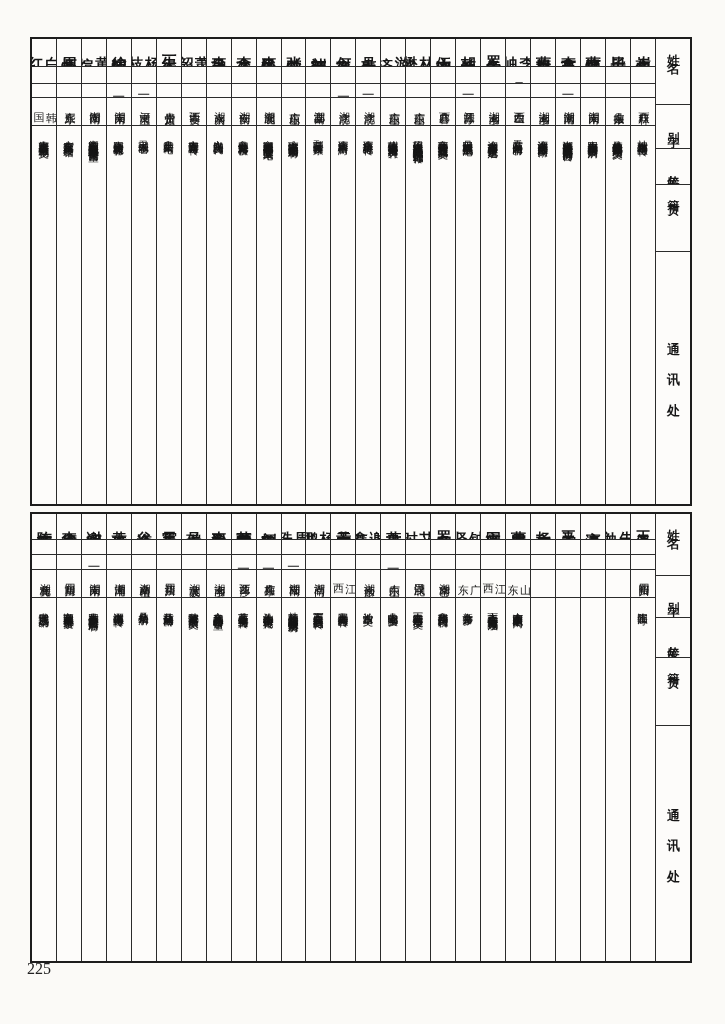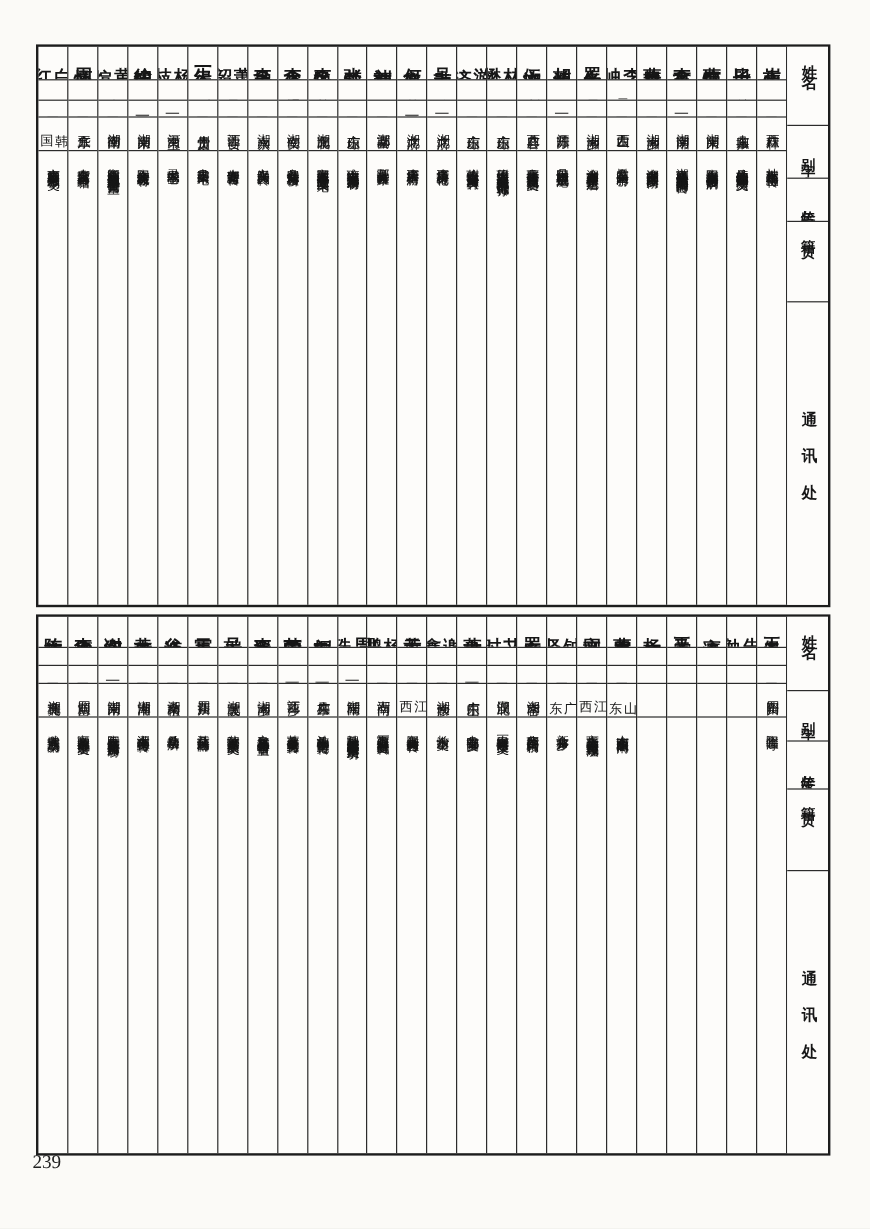--- a/index.html
+++ b/index.html
@@ -1003,14 +1003,14 @@
       </div>
       <div class="cell cell-native">
         <span class="vtext hdr-native">籍贯</span>
       </div>
       <div class="cell cell-addr">
         <span class="vtext hdr-addr">通讯处</span>
       </div>
     </div>
   </div>
 
-  <div class="page-number">239</div>
+  <div class="page-number">225</div>
 </div>
 
 </body></html>

